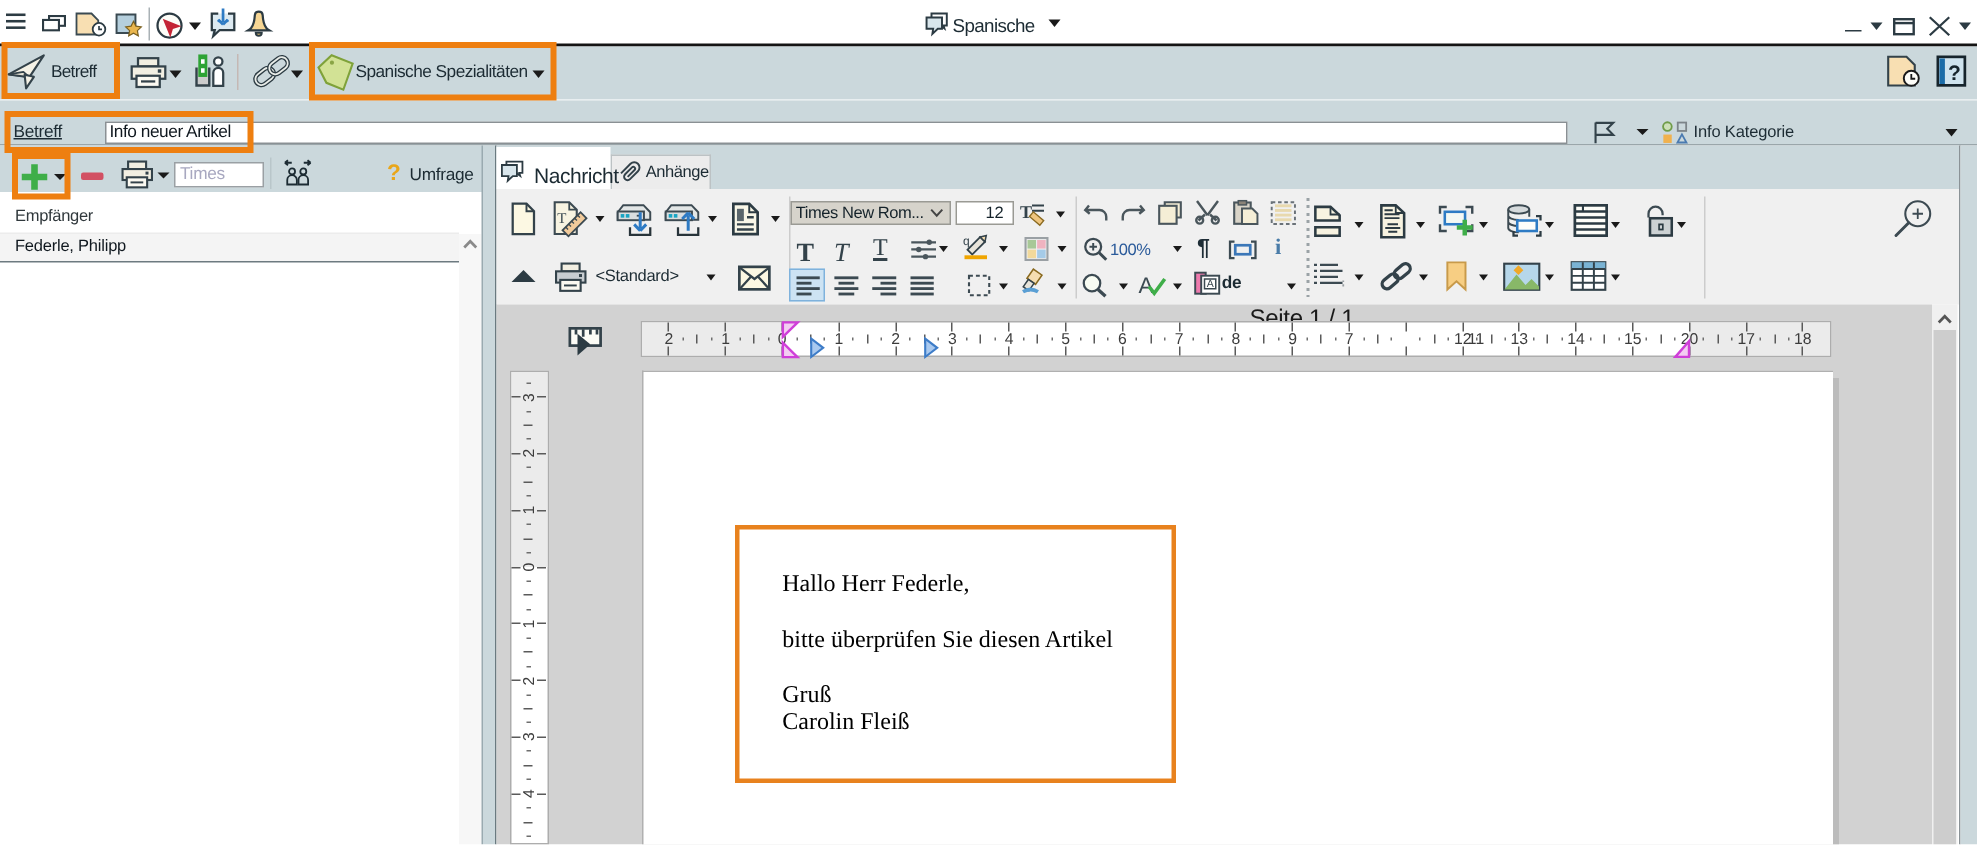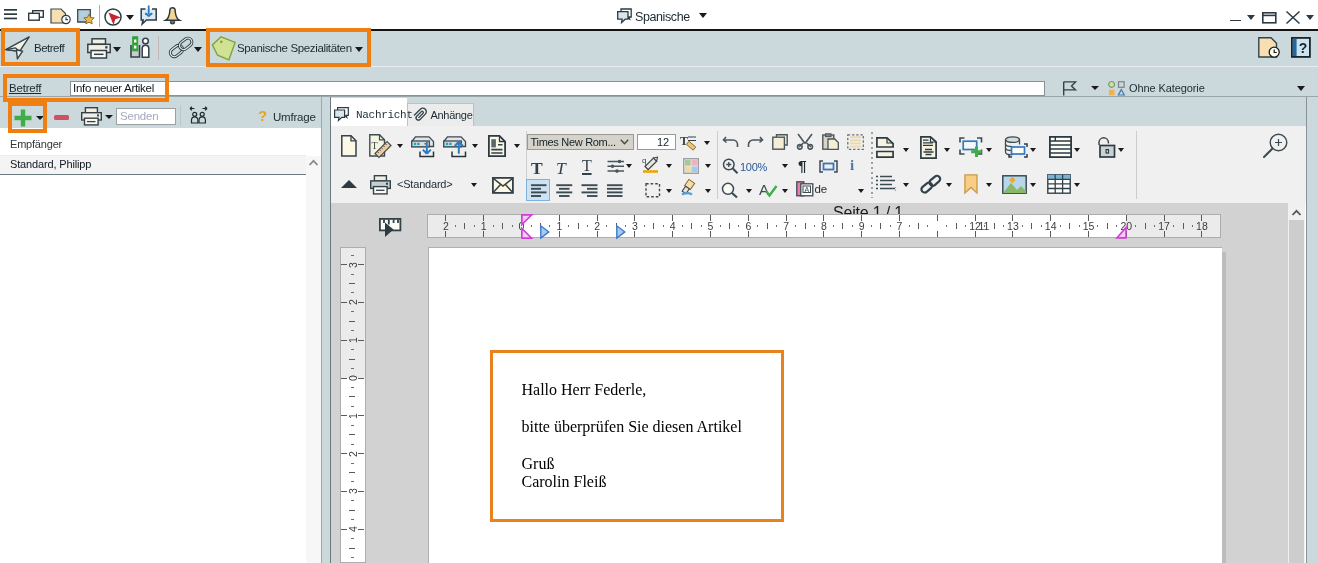--- a/index.html
+++ b/index.html
@@ -149,21 +149,21 @@
  <path d="M0.7 0.7 V14.5 M0.7 0.9 H12.5 L8.5 4.9 L12.5 8.9 H0.7" fill="none" stroke="#33424a" stroke-width="1.4"></path>
 </svg>
 <div class="da" style="left:1091px;top:86px;border-top-width:4.5px;border-left-width:4px;border-right-width:4px;"></div>
 
 <svg class="abs" style="left:1108px;top:81px" width="19" height="15" viewBox="0 0 19 15">
  <circle cx="3.6" cy="3.4" r="2.9" fill="#cde0b8" stroke="#6f9c49" stroke-width="1.2"></circle>
  <rect x="10.5" y="0.7" width="5.6" height="5.6" fill="none" stroke="#7c8489" stroke-width="1.2"></rect>
  <rect x="0.9" y="8.7" width="5.6" height="5.6" fill="#f0b14e"></rect>
  <path d="M13.3 8.6 L16.3 14 H10.3 Z" fill="none" stroke="#4a7ab0" stroke-width="1.2"></path>
 </svg>
-<div class="txt" style="left:1129px;top:81.5px;font-size:11px;letter-spacing:-0.1px;">Ohne Kategorie</div>
+<div class="txt" style="left:1129px;top:81.5px;font-size:11px;letter-spacing:-0.1px;">Info Kategorie</div>
 <div class="da" style="left:1297px;top:86px;"></div>
 
 <div class="abs" style="left:0;top:97px;width:322px;height:31px;background:#cbd8dc;"></div>
 <div class="abs" style="left:0;top:128px;width:322px;height:435px;background:#fff;"></div>
 
 <svg class="abs" style="left:14px;top:109px" width="18" height="18" viewBox="0 0 18 18">
  <path d="M9 0.5 V17.5 M0.5 9 H17.5" stroke="#3fae49" stroke-width="4.4"></path>
 </svg>
 <div class="da" style="left:36px;top:115.5px;border-top-width:4.5px;border-left-width:4px;border-right-width:4px;"></div>
 
@@ -172,55 +172,55 @@
 <svg class="abs" style="left:81px;top:107px" width="21" height="19" viewBox="0 0 21 19">
  <rect x="4.4" y="0.7" width="12" height="5" fill="#f2efe2" stroke="#33424a" stroke-width="1.4"></rect>
  <rect x="0.7" y="5.7" width="19.6" height="7.3" fill="#f2efe2" stroke="#33424a" stroke-width="1.4"></rect>
  <rect x="16" y="7.4" width="2" height="2" fill="#33424a"></rect>
  <rect x="3.5" y="11.2" width="13.6" height="6.7" fill="#fbf9f1" stroke="#33424a" stroke-width="1.4"></rect>
  <line x1="6" y1="14.6" x2="14.5" y2="14.6" stroke="#33424a" stroke-width="1.3"></line>
 </svg>
 <div class="da" style="left:105px;top:114.5px;border-top-width:4.5px;border-left-width:4px;border-right-width:4px;"></div>
 
 <div class="abs" style="left:116px;top:107.5px;width:60px;height:17.5px;background:#fff;border:1px solid #9aa0a4;box-sizing:border-box;"></div>
-<div class="txt" style="left:120px;top:110px;font-size:11.5px;color:#a8a8c0;">Senden</div>
+<div class="txt" style="left:120px;top:110px;font-size:11.5px;color:#a8a8c0;">Times</div>
 <div class="abs" style="left:180px;top:105px;width:1px;height:21px;background:#b9c6ca;"></div>
 
 <svg class="abs" style="left:189px;top:106px" width="19" height="18" viewBox="0 0 19 18">
  <path d="M5.5 2.5 H0.9 M0.9 2.5 L3 0.8 M0.9 2.5 L3 4.2 M13.5 2.5 H18.1 M18.1 2.5 L16 0.8 M18.1 2.5 L16 4.2" stroke="#1c2b33" stroke-width="1.2" fill="none"></path>
  <circle cx="5.7" cy="8.3" r="2" fill="none" stroke="#1c2b33" stroke-width="1.2"></circle>
  <path d="M2.5 17 V14 a3.2 3.2 0 0 1 6.4 0 V17 Z" fill="none" stroke="#1c2b33" stroke-width="1.2"></path>
  <circle cx="13.2" cy="8.3" r="2" fill="none" stroke="#1c2b33" stroke-width="1.2"></circle>
  <path d="M10 17 V14 a3.2 3.2 0 0 1 6.4 0 V17 Z" fill="none" stroke="#1c2b33" stroke-width="1.2"></path>
 </svg>
 <div class="txt" style="left:258px;top:106.5px;font-size:15px;font-weight:bold;color:#e9a619;">?</div>
 <div class="txt" style="left:273px;top:110.5px;font-size:11.5px;">Umfrage</div>
 
 <div class="txt" style="left:10px;top:137.5px;font-size:11px;color:#30383c;">Empfänger</div>
 <div class="abs" style="left:0;top:154.6px;width:306px;height:1px;background:#ececec;"></div>
 <div class="abs" style="left:0;top:155.6px;width:306px;height:18px;background:#f4f4f4;"></div>
-<div class="txt" style="left:10px;top:158px;font-size:11px;letter-spacing:-0.15px;color:#10181f;">Standard, Philipp</div>
+<div class="txt" style="left:10px;top:158px;font-size:11px;letter-spacing:-0.15px;color:#10181f;">Federle, Philipp</div>
 <div class="abs" style="left:0;top:173.6px;width:306px;height:1.2px;background:#6d7a80;"></div>
 
 <div class="abs" style="left:306px;top:155.6px;width:15px;height:407px;background:#f7f7f7;"></div>
 <svg class="abs" style="left:308px;top:159px" width="11" height="8" viewBox="0 0 11 8">
  <path d="M1.5 6 L5.5 1.8 L9.5 6" fill="none" stroke="#8a8a8a" stroke-width="1.8"></path>
 </svg>
 <div class="abs" style="left:321px;top:97px;width:1px;height:466px;background:#9aaab0;"></div>
 <div class="abs" style="left:322px;top:97px;width:8px;height:466px;background:#cbd8dc;"></div>
 <div class="abs" style="left:330px;top:97px;width:1.3px;height:466px;background:#6a7a80;"></div>
 
 <div class="abs" style="left:331.3px;top:97.2px;width:974.7px;height:29px;background:#cbd8dc;"></div>
 <div class="abs" style="left:407.3px;top:102.8px;width:67px;height:23.4px;background:#ececec;border:1px solid #bcc2c4;border-bottom:none;box-sizing:border-box;"></div>
 <div class="abs" style="left:331.3px;top:98.2px;width:76px;height:28px;background:#fff;"></div>
 <svg class="abs" style="left:334px;top:107px" width="15" height="14" viewBox="0 0 15 14">
  <path d="M3.6 0.7 H14.3 V8.3 H12.2 L12.8 10.3 L10.2 8.3 H3.6 Z" fill="none" stroke="#2c3b43" stroke-width="1.2"></path>
  <path d="M0.6 3 H10.6 V10.4 L7.9 10.4 L4.5 13.5 L5 10.4 H0.6 Z" fill="#d9e6ec" stroke="#2c3b43" stroke-width="1.2"></path>
 </svg>
-<div class="txt" style="left:356px;top:108.5px;font-size:11px;letter-spacing:-0.3px;font-family:Liberation Mono, monospace;">Nachricht</div>
+<div class="txt" style="left:356px;top:108.5px;font-size:14px;letter-spacing:-0.3px;">Nachricht</div>
 <svg class="abs" style="left:411px;top:106px" width="18" height="17" viewBox="0 0 18 17">
  <g transform="rotate(45 9 8.5)">
   <path d="M5.5 13.5 V4.5 a3.5 3.5 0 0 1 7 0 V12 a2.3 2.3 0 0 1 -4.6 0 V5.5 a1.2 1.2 0 0 1 2.4 0 V12" fill="none" stroke="#33424a" stroke-width="1.3"></path>
  </g>
 </svg>
 <div class="txt" style="left:430.5px;top:108.5px;font-size:11px;letter-spacing:-0.3px;">Anhänge</div>
 
 <div class="abs" style="left:331.3px;top:126.2px;width:974.7px;height:77px;background:#f0f0f0;"></div>
 <div class="abs" style="left:525.5px;top:131px;width:1px;height:68px;background:#cccccc;"></div>
 <div class="abs" style="left:716.5px;top:131px;width:1px;height:68px;background:#cccccc;"></div>
@@ -409,21 +409,21 @@
     <text x="0" y="14" font-size="15" fill="#3c4a52" font-family="Liberation Sans">A</text>
     <path d="M7 10 L10.5 14.5 L17.5 5" stroke="#3fae49" stroke-width="2.4" fill="none"></path>
   </svg>
 <div class="da" style="left:782px;top:188.5px;border-left-width:3.8px;border-right-width:3.8px;border-top-width:4.6px;"></div>
 <svg class="abs" style="left:796px;top:181px" width="18" height="17" viewBox="0 0 18 17">
     <rect x="0.8" y="0.8" width="7" height="14" fill="#ee7bae" stroke="#3c4a52" stroke-width="1.3"></rect>
     <rect x="4.8" y="2.8" width="12" height="12" fill="#fff" stroke="#3c4a52" stroke-width="1.3"></rect>
     <rect x="7" y="5" width="7.5" height="6.5" fill="none" stroke="#3c4a52" stroke-width="1"></rect>
     <text x="8.5" y="10.5" font-size="7" fill="#3c4a52">A</text>
   </svg>
-<div class="txt" style="left:814.5px;top:182.5px;font-size:11.5px;color:#1c2b33;">de</div>
+<div class="txt" style="left:814.5px;top:182.5px;font-size:11.5px;color:#1c2b33;font-weight:bold;">de</div>
 <div class="da" style="left:857.5px;top:188.5px;border-left-width:3.8px;border-right-width:3.8px;border-top-width:4.6px;"></div>
 <svg class="abs" style="left:876px;top:137px" width="18" height="21" viewBox="0 0 18 21">
     <path d="M0.9 10 V0.9 H11 L17.1 6.5 V10 Z" fill="#f7f3e1" stroke="#2c3b43" stroke-width="1.7"></path>
     <path d="M11 0.9 V6 H17.1" fill="none" stroke="#2c3b43" stroke-width="1.2"></path>
     <path d="M0.9 14.5 H17.1 V20.1 H0.9 Z" fill="#f7f3e1" stroke="#2c3b43" stroke-width="1.7"></path>
   </svg>
 <div class="da" style="left:902.5px;top:148px;border-left-width:3.8px;border-right-width:3.8px;border-top-width:4.6px;"></div>
 <svg class="abs" style="left:920px;top:136px" width="17" height="23" viewBox="0 0 17 23">
     <path d="M0.9 0.9 H10.5 L16.1 6 V22.1 H0.9 Z" fill="#f7f3e1" stroke="#2c3b43" stroke-width="1.7"></path>
     <path d="M10.5 0.9 V6 H16.1" fill="none" stroke="#2c3b43" stroke-width="1.2"></path>

